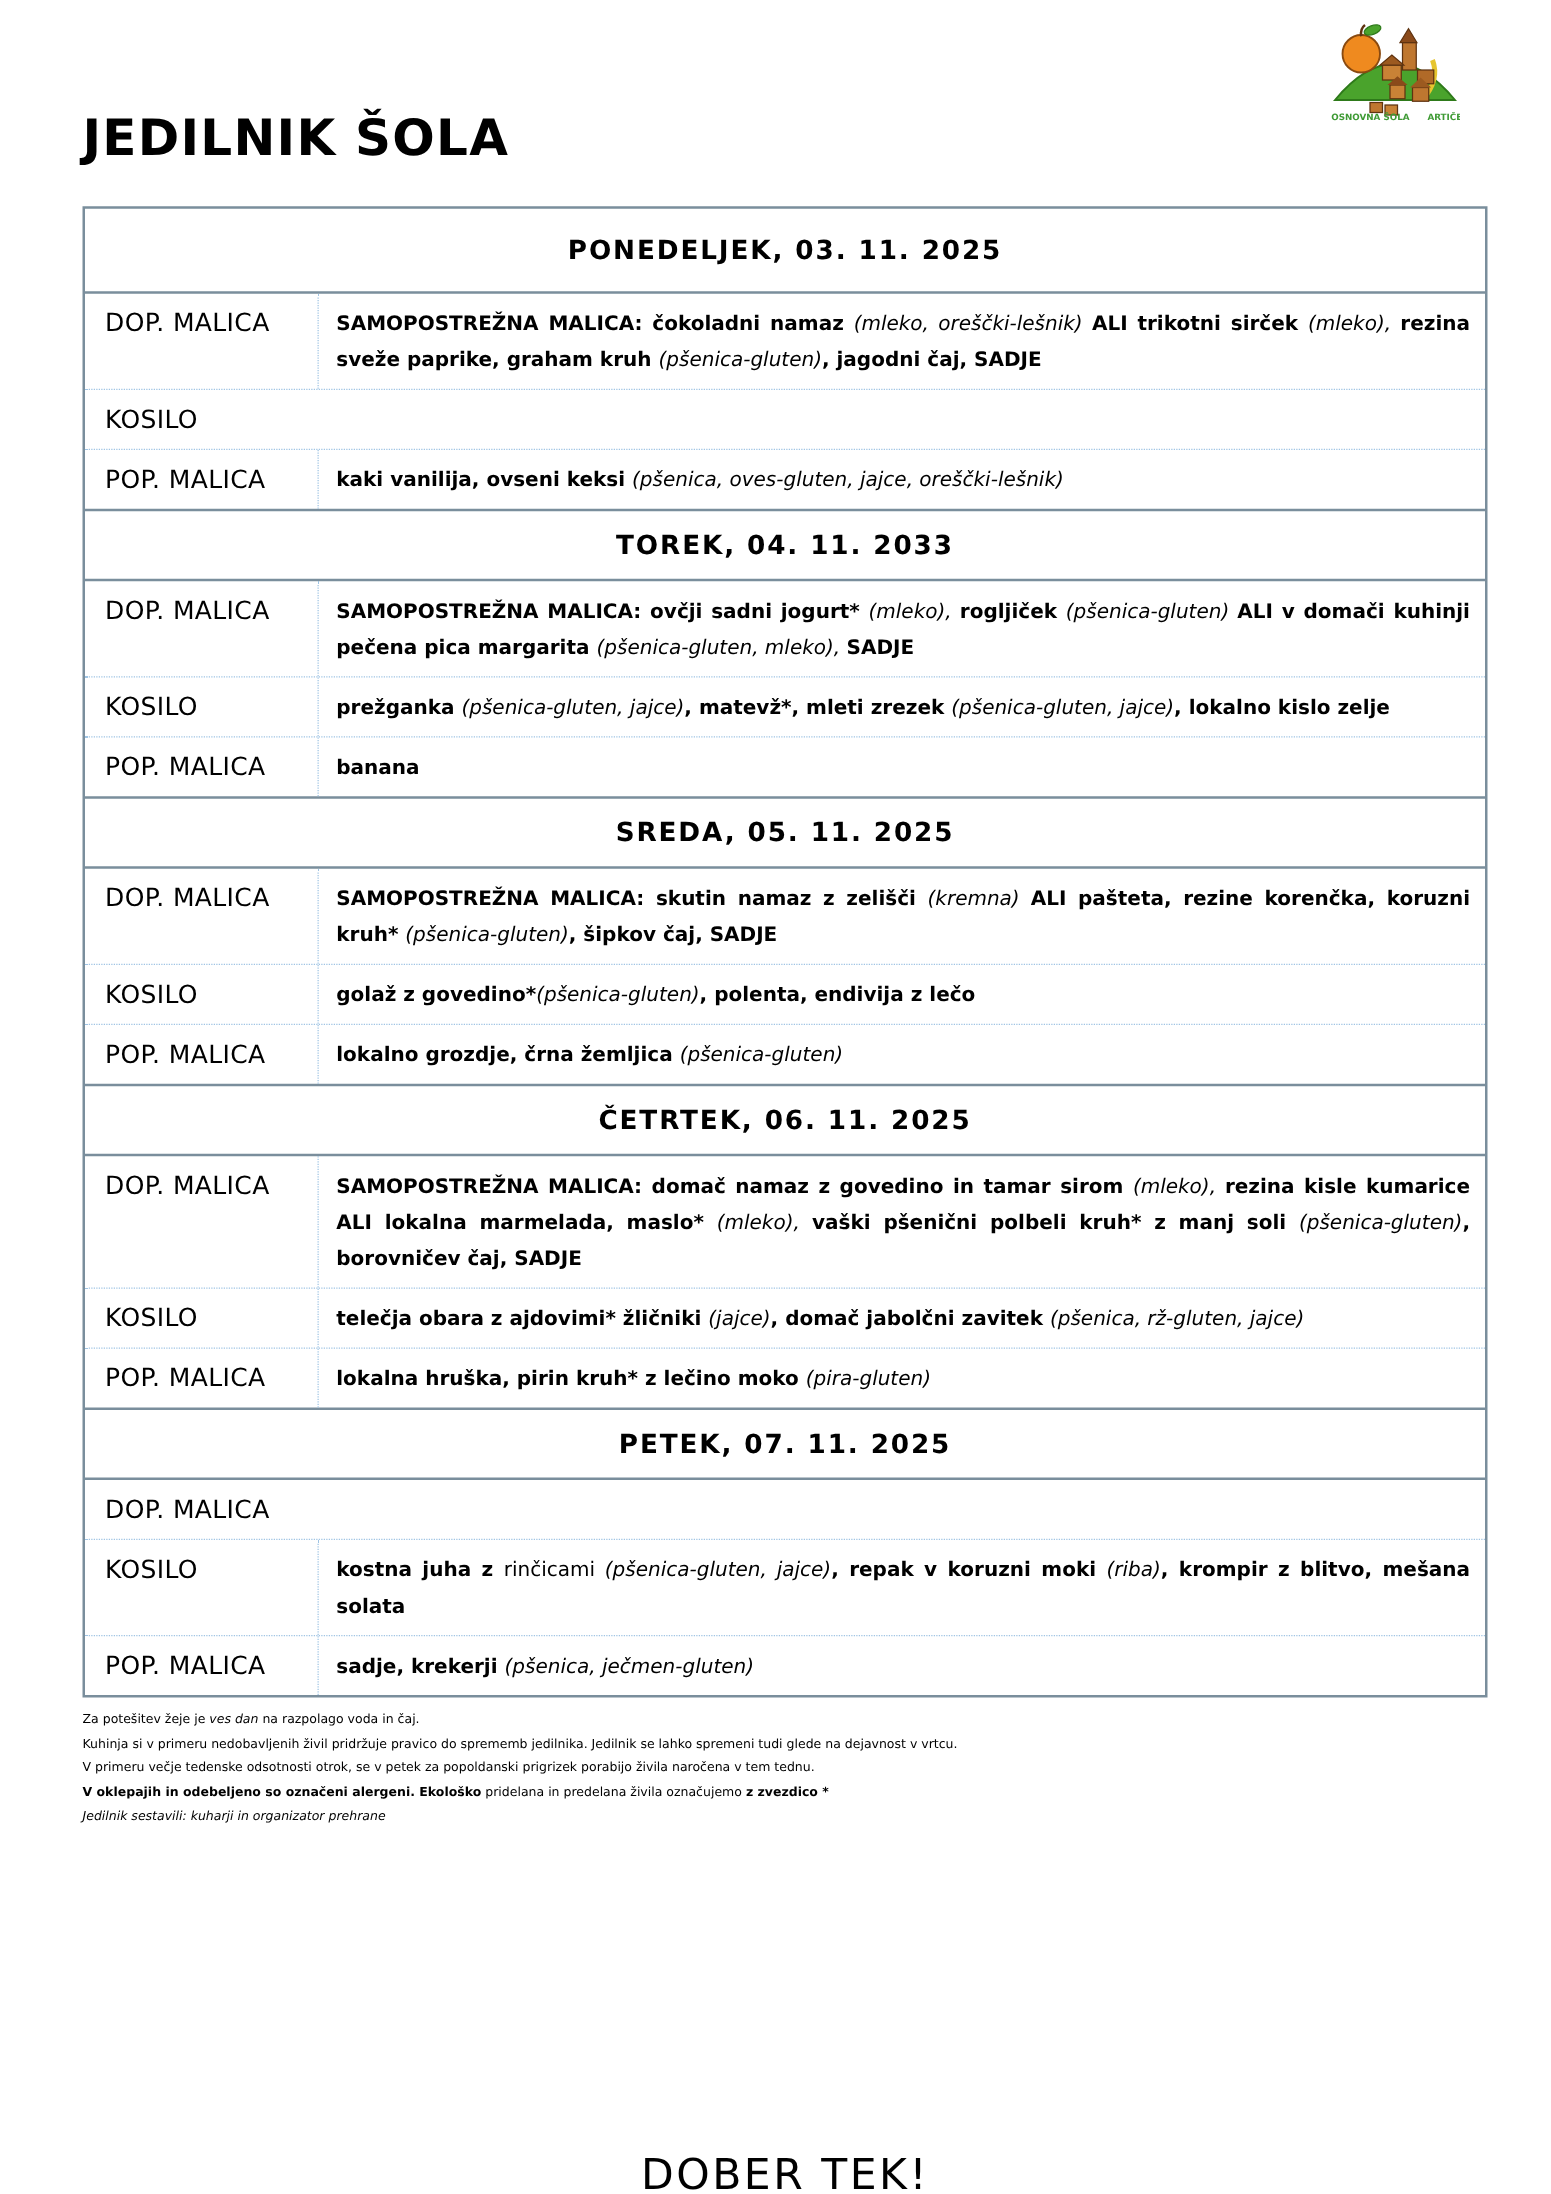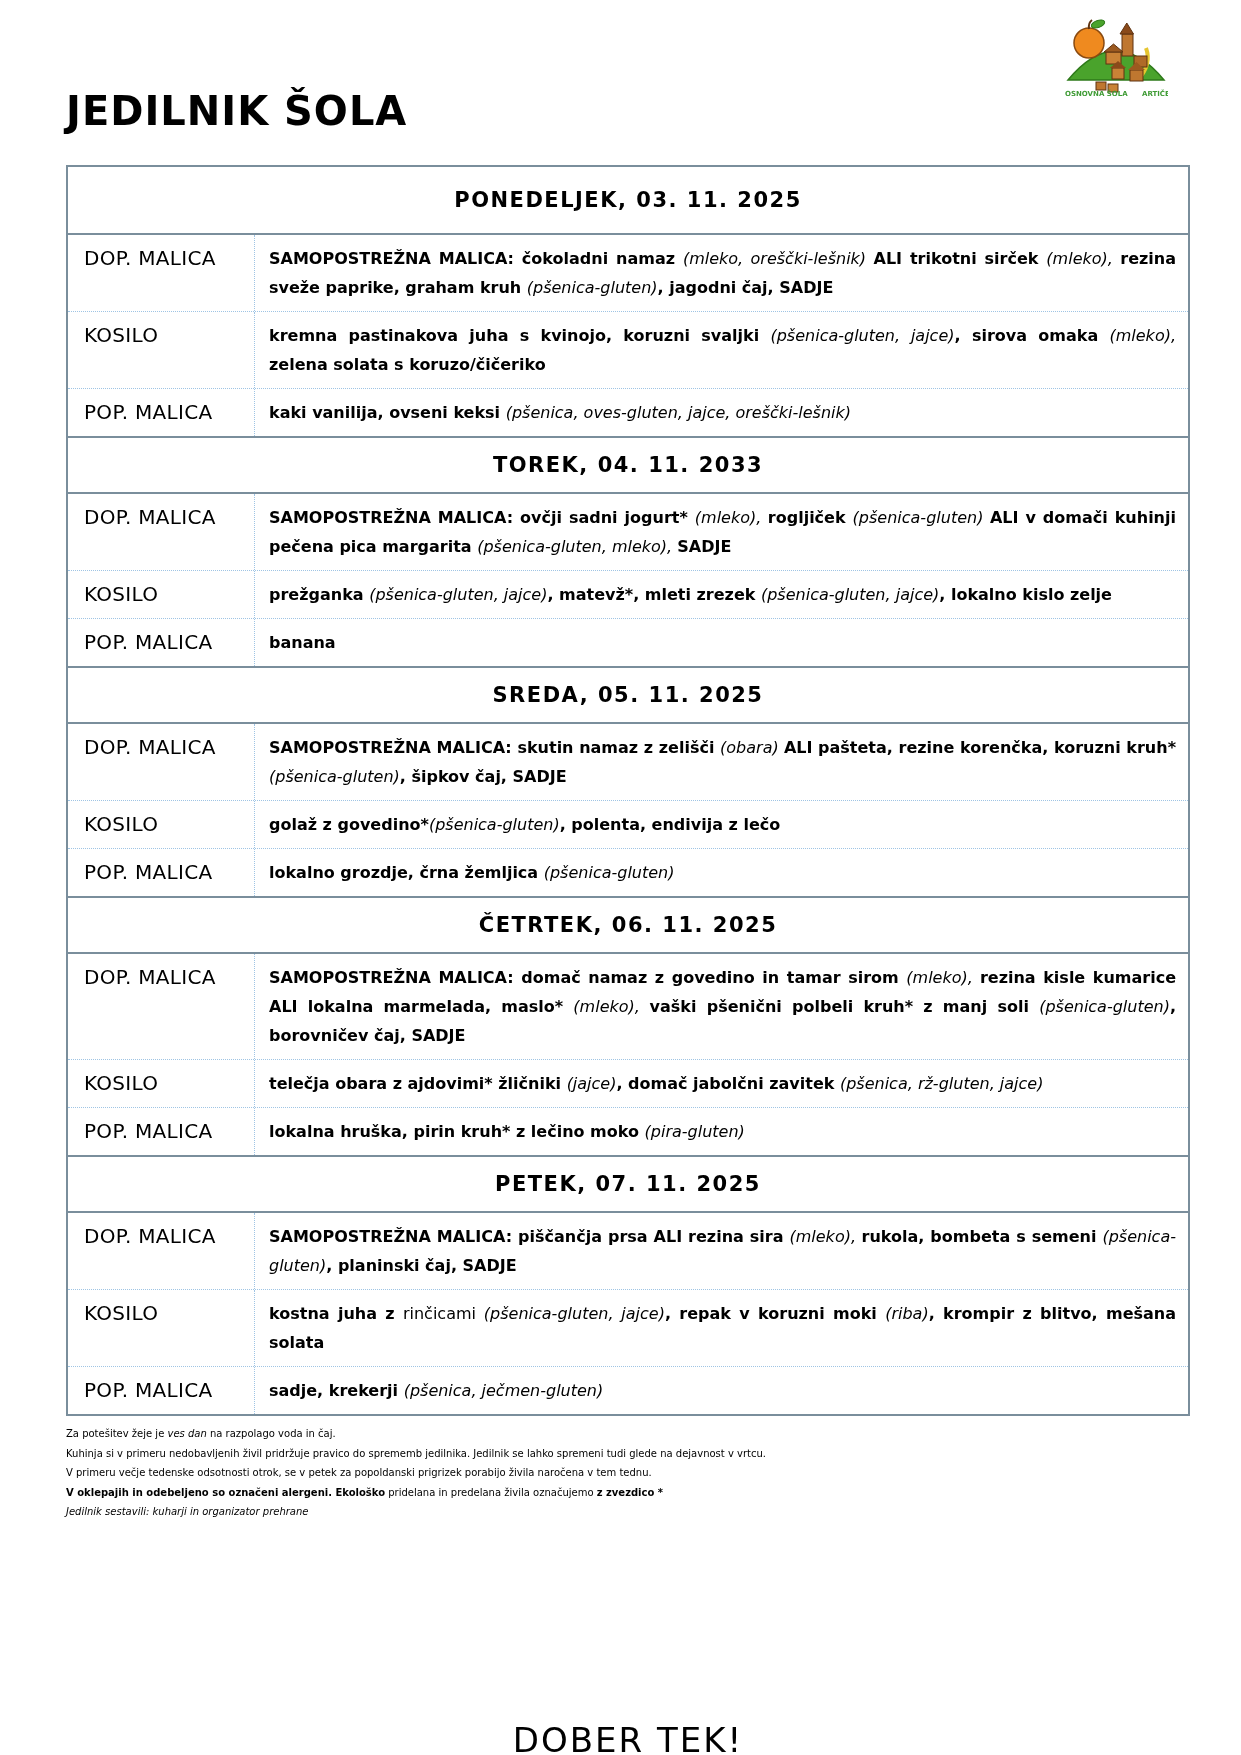--- a/index.html
+++ b/index.html
@@ -74,21 +74,20 @@
 
   <div class="menu-table" id="menu-table">
       <section class="day-section">
     <div class="day-header">PONEDELJEK, 03. 11. 2025</div>
   <div class="menu-row">
     <div class="row-label">DOP. MALICA</div>
     <div class="row-content"><span class="seg-b">SAMOPOSTREŽNA MALICA: čokoladni namaz </span><span class="seg-i">(mleko, oreščki-lešnik) </span><span class="seg-b">ALI trikotni sirček </span><span class="seg-i">(mleko), </span><span class="seg-b">rezina sveže paprike, graham kruh </span><span class="seg-i">(pšenica-gluten)</span><span class="seg-b">, jagodni čaj, SADJE</span></div>
   </div>
         <div class="menu-row">
     <div class="row-label">KOSILO</div>
-    <div class="row-content"><span class="seg-b">kremna pastinakova juha s kvinojo, koruzni svaljki </span><span class="seg-i">(pšenica-gluten, jajce)</span><span class="seg-b">, sirova omaka </span><span class="seg-i">(mleko), </span><span class="seg-b">zelena solata s koruzo/čičeriko</span></div>
   </div>
         <div class="menu-row">
     <div class="row-label">POP. MALICA</div>
     <div class="row-content"><span class="seg-b">kaki vanilija, ovseni keksi </span><span class="seg-i">(pšenica, oves-gluten, jajce, oreščki-lešnik)</span></div>
   </div>
       </section>
       <section class="day-section">
     <div class="day-header">TOREK, 04. 11. 2033</div>
   <div class="menu-row">
     <div class="row-label">DOP. MALICA</div>
@@ -100,21 +99,21 @@
   </div>
         <div class="menu-row">
     <div class="row-label">POP. MALICA</div>
     <div class="row-content"><span class="seg-b">banana</span></div>
   </div>
       </section>
       <section class="day-section">
     <div class="day-header">SREDA, 05. 11. 2025</div>
   <div class="menu-row">
     <div class="row-label">DOP. MALICA</div>
-    <div class="row-content"><span class="seg-b">SAMOPOSTREŽNA MALICA: skutin namaz z zelišči </span><span class="seg-i">(obara) </span><span class="seg-b">ALI pašteta, rezine korenčka, koruzni kruh* </span><span class="seg-i">(pšenica-gluten)</span><span class="seg-b">, šipkov čaj, SADJE</span></div>
+    <div class="row-content"><span class="seg-b">SAMOPOSTREŽNA MALICA: skutin namaz z zelišči </span><span class="seg-i">(kremna) </span><span class="seg-b">ALI pašteta, rezine korenčka, koruzni kruh* </span><span class="seg-i">(pšenica-gluten)</span><span class="seg-b">, šipkov čaj, SADJE</span></div>
   </div>
         <div class="menu-row">
     <div class="row-label">KOSILO</div>
     <div class="row-content"><span class="seg-b">golaž z govedino*</span><span class="seg-i">(pšenica-gluten)</span><span class="seg-b">, polenta, endivija z lečo</span></div>
   </div>
         <div class="menu-row">
     <div class="row-label">POP. MALICA</div>
     <div class="row-content"><span class="seg-b">lokalno grozdje, črna žemljica </span><span class="seg-i">(pšenica-gluten)</span></div>
   </div>
       </section>
@@ -130,21 +129,20 @@
   </div>
         <div class="menu-row">
     <div class="row-label">POP. MALICA</div>
     <div class="row-content"><span class="seg-b">lokalna hruška, pirin kruh* z lečino moko </span><span class="seg-i">(pira-gluten)</span></div>
   </div>
       </section>
       <section class="day-section">
     <div class="day-header">PETEK, 07. 11. 2025</div>
   <div class="menu-row">
     <div class="row-label">DOP. MALICA</div>
-    <div class="row-content"><span class="seg-b">SAMOPOSTREŽNA MALICA: piščančja prsa ALI rezina sira </span><span class="seg-i">(mleko), </span><span class="seg-b">rukola, bombeta s semeni </span><span class="seg-i">(pšenica-gluten)</span><span class="seg-b">, planinski čaj, SADJE</span></div>
   </div>
         <div class="menu-row">
     <div class="row-label">KOSILO</div>
     <div class="row-content"><span class="seg-b">kostna juha z </span><span class="seg-r">rinčicami </span><span class="seg-i">(pšenica-gluten, jajce)</span><span class="seg-b">, repak v koruzni moki </span><span class="seg-i">(riba)</span><span class="seg-b">, krompir z blitvo, mešana solata</span></div>
   </div>
         <div class="menu-row">
     <div class="row-label">POP. MALICA</div>
     <div class="row-content"><span class="seg-b">sadje, krekerji </span><span class="seg-i">(pšenica, ječmen-gluten)</span></div>
   </div>
       </section>

